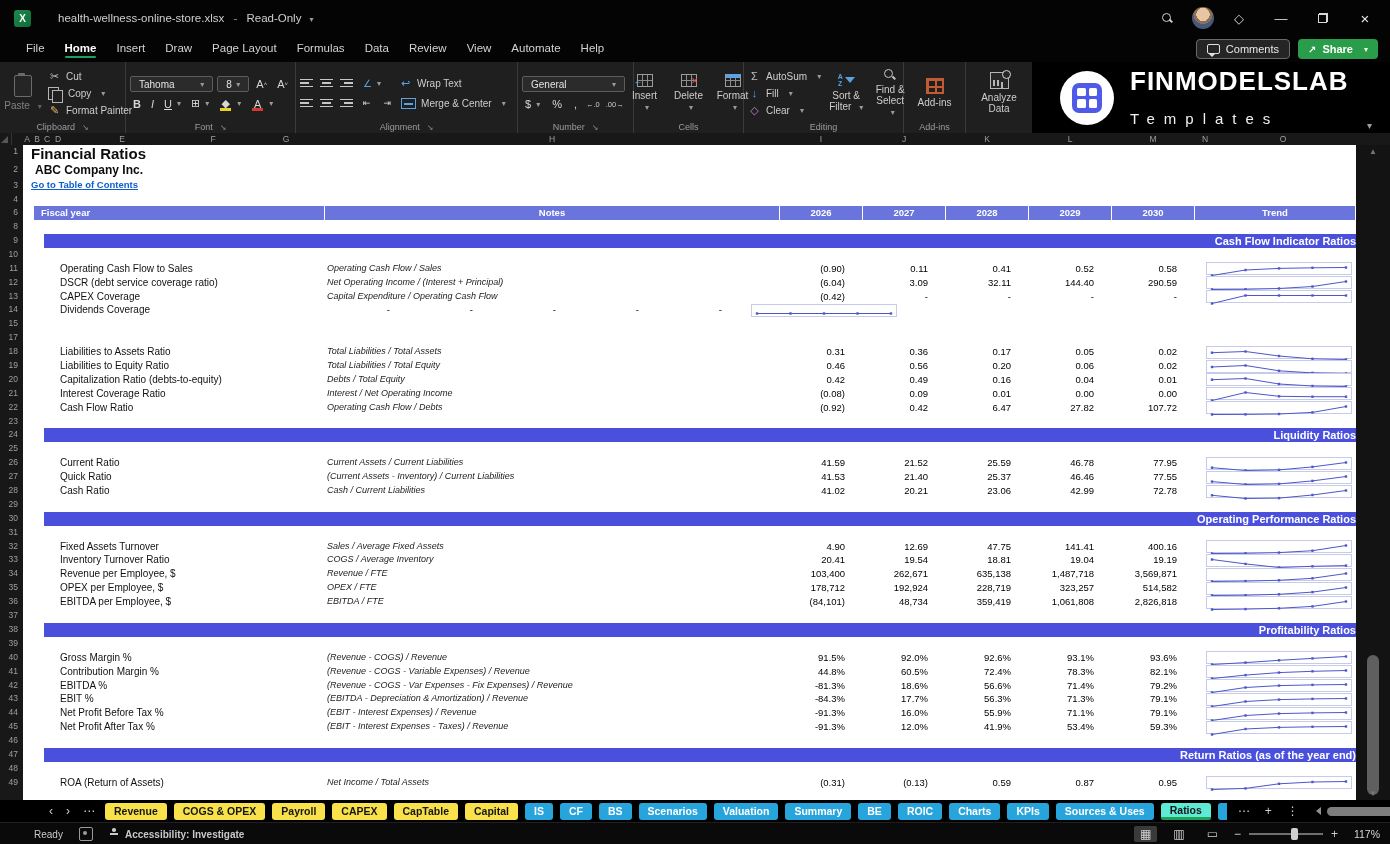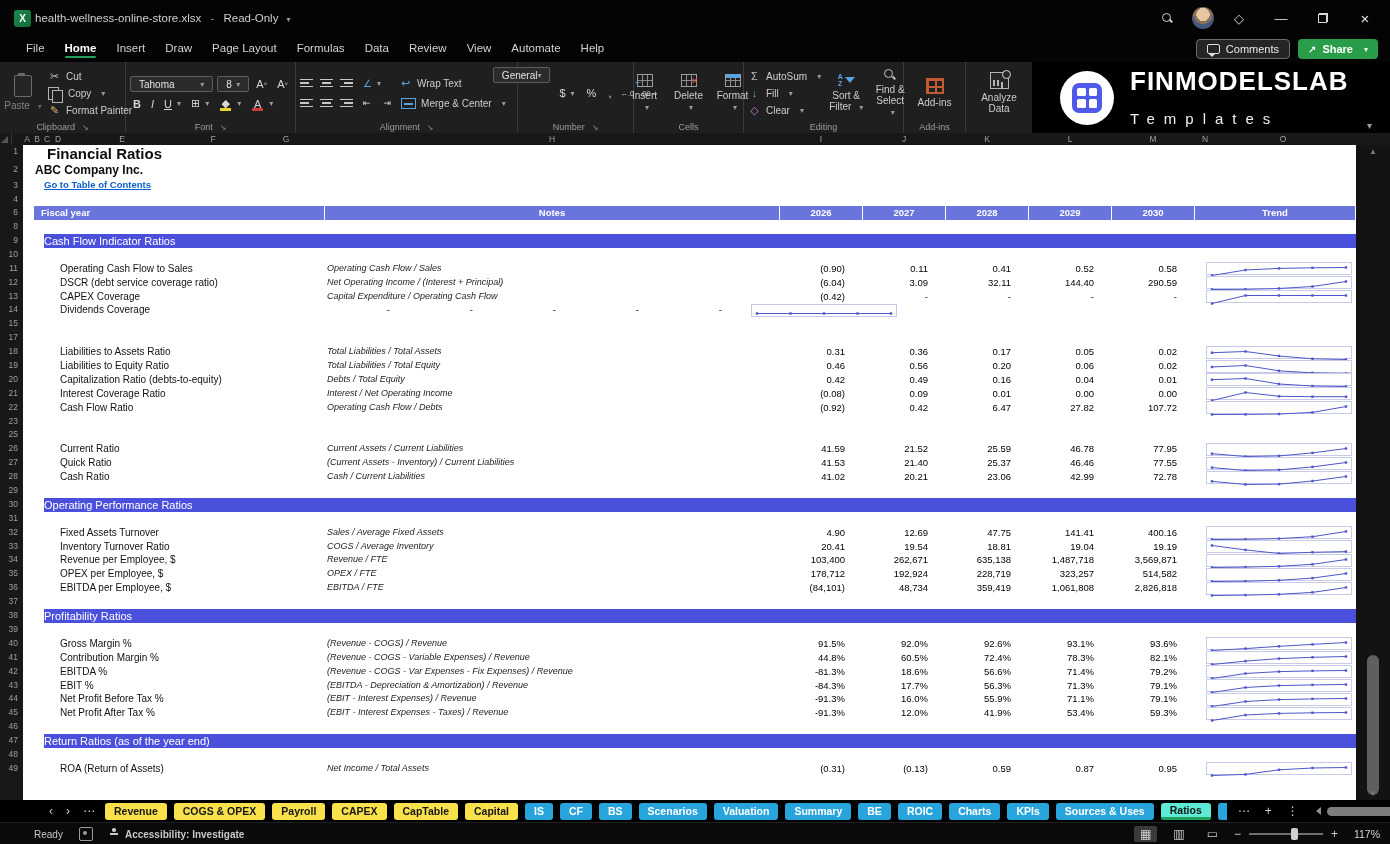--- a/index.html
+++ b/index.html
@@ -3,21 +3,21 @@
 <meta charset="utf-8">
 <style>
   html,body{margin:0;padding:0;background:#000;width:1390px;height:844px;overflow:hidden;
     font-family:"Liberation Sans","DejaVu Sans",sans-serif;-webkit-font-smoothing:antialiased}
   .screen{position:absolute;inset:0;width:1390px;height:844px;background:#000}
 
   
   .titlebar{position:absolute;top:0;left:0;right:0;height:36px;background:#040404;display:flex;align-items:center}
   .xlicon{width:17px;height:17px;margin-left:14px;border-radius:3px;background:linear-gradient(135deg,#1d8a4e,#0f6b38);
     color:#fff;font-size:10px;font-weight:bold;display:flex;align-items:center;justify-content:center}
-  .tb-title{color:#cfcfcf;font-size:11.5px;margin-left:4px;white-space:nowrap}
+  .tb-title{color:#cfcfcf;font-size:11.5px;margin-left:27px;white-space:nowrap}
   .tb-title .sep{color:#9a9a9a;margin:0 6px}
   .tb-title .mode{color:#cfcfcf}
   .car{font-size:8px;color:#9a9a9a;margin-left:5px}
   .tb-right{margin-left:auto;display:flex;align-items:center;gap:8px;padding-right:8px}
   .tb-btn{width:34px;height:26px;display:flex;align-items:center;justify-content:center;color:#d8d8d8}
   .mag{position:relative;width:11px;height:11px}
   .mag::before{content:"";position:absolute;left:0;top:0;width:7px;height:7px;border:1.4px solid #cfcfcf;border-radius:50%}
   .mag::after{content:"";position:absolute;left:7.5px;top:7.5px;width:4px;height:1.6px;background:#cfcfcf;transform:rotate(45deg)}
   .avatar{width:22px;height:22px;border-radius:50%;
     background:radial-gradient(circle at 50% 34%, #e7c6a3 0 36%, #8d6f52 37% 52%, #44597e 53% 100%)}
@@ -109,33 +109,33 @@
   .corner::after{content:"";position:absolute;right:3px;bottom:2px;border-left:7px solid transparent;border-bottom:7px solid #555}
   .ch-right{position:absolute;left:1356px;right:0;top:133px;height:12px;background:#181818}
 
   
   .grid{position:absolute;top:145px;left:0;width:1356px;height:655px;background:#fff;overflow:hidden}
   .gutterbg{position:absolute;left:0;top:0;width:23px;height:100%;background:#181818}
   .grow{display:flex;height:13.9px;position:relative}
   .gnum{width:23px;flex:none;font-size:8.5px;color:#9aa0a0;text-align:right;padding-right:5px;box-sizing:border-box;
     line-height:13.9px;position:relative;z-index:1}
   .r-title{height:18px}.r-company{height:16px}.r-link{height:14px}.r-e4{height:13px}.r-fiscal{height:14px}.r-e8{height:14px}
-  .title-text{font-size:15px;font-weight:bold;color:#0d0d0d;padding-left:24px;line-height:18px;white-space:nowrap}
+  .title-text{font-size:15px;font-weight:bold;color:#0d0d0d;padding-left:8px;line-height:18px;white-space:nowrap}
   .company-text{font-size:12px;font-weight:bold;color:#0d0d0d;padding-left:12px;line-height:15px;white-space:nowrap}
-  .link-text{font-size:9.5px;font-weight:bold;color:var(--link,#0d5ecd);text-decoration:underline;padding-left:21px;line-height:12px;white-space:nowrap}
+  .link-text{font-size:9.5px;font-weight:bold;color:var(--link,#0d5ecd);text-decoration:underline;padding-left:8px;line-height:12px;white-space:nowrap}
   .band{display:flex;margin-left:11px;width:1321px;height:100%}
   .bseg{background:var(--bandf,#6a74dd);color:#fff;font-weight:bold;font-size:9.5px;line-height:14px;
     box-sizing:border-box;border-right:1.5px solid #fff;white-space:nowrap;overflow:hidden}
   .bseg:last-child{border-right:none}
   .bseg.fy{width:291px;padding-left:7px}
   .bseg.nt{width:455px;text-align:center}
   .bseg.yr{width:83px;text-align:center}
   .bseg.tr{width:160px;text-align:center}
-  .sectionband{margin-left:21px;width:1321px;background:var(--bands,#4a50dc);color:#fff;font-weight:normal;
-    font-size:11px;text-align:left;line-height:14.5px;height:100%}
+  .sectionband{margin-left:21px;width:1321px;background:var(--bands,#4a50dc);color:#fff;font-weight:bold;
+    font-size:11px;text-align:right;line-height:14.5px;height:100%}
   .cell-name{width:302px;flex:none;padding-left:37px;box-sizing:border-box;font-size:10px;color:#111;line-height:13.9px;white-space:nowrap;overflow:hidden}
   .cell-note{width:455px;flex:none;padding-left:2px;box-sizing:border-box;font-style:italic;font-size:9px;color:#1c1c1c;line-height:13.9px;white-space:nowrap;overflow:hidden}
   .cell-val{width:83px;flex:none;text-align:right;padding-right:18px;box-sizing:border-box;font-size:9.5px;color:#000;line-height:13.9px;white-space:nowrap}
   .cell-trend{width:161px;flex:none}
   .sparkbox{margin-left:11px;margin-top:0.5px;width:146px;height:13px;border:1px solid #c7cbe9;box-sizing:border-box;background:#fff}
 
   
   .vscroll{position:absolute;left:1356px;right:0;top:145px;height:655px;background:#131313}
   .vthumb{position:absolute;left:11px;width:12px;top:510px;height:140px;background:#5f5f5f;border-radius:6px}
   .varrow{position:absolute;left:0;right:0;text-align:center;color:#777;font-size:8px}
@@ -339,21 +339,21 @@
         <span class="fbtn" style="font-size:9px">⇥</span>
         <span class="rsm">
             <span class="merge-ic"></span>
             <span>Merge &amp; Center</span> 
             <span class="car">▾</span>
           </span>
       </div>
       <div class="glabel"><span>Alignment</span><span class="dl">↘</span></div>
     </div>
 
-    <div class="rgroup" style="width:116px;gap:6px;justify-content:center">
+    <div class="rgroup" style="width:116px;flex-direction:column;gap:6px;justify-content:center">
       <span class="combo" style="width:103px">
           <span>General</span>
           <span class="car">▾</span>
         </span>
       <div class="frow" style="gap:6px">
         <span class="fbtn">$<span class="car">▾</span></span>
         <span class="fbtn">%</span>
         <span class="fbtn">,</span>
         <span class="dec">←.0</span>
         <span class="dec">.00→</span>
@@ -691,20 +691,24 @@
                 <rect x="3.8" y="8.3" width="2.4" height="2.4" fill="#4d57c9"></rect>
                 <rect x="37.3" y="8.2" width="2.4" height="2.4" fill="#4d57c9"></rect>
                 <rect x="70.8" y="7.8" width="2.4" height="2.4" fill="#4d57c9"></rect>
                 <rect x="104.3" y="6.2" width="2.4" height="2.4" fill="#4d57c9"></rect>
                 <rect x="137.8" y="0.3" width="2.4" height="2.4" fill="#4d57c9"></rect>
               </svg></div>
           </div>
         </div>
         <div class="grow">
           <div class="gnum">23</div>
+        </div>
+        <div class="grow">
+          <div class="gnum">24</div>
+          <div class="sectionband">Liquidity Ratios</div>
         </div>
         <div class="grow">
           <div class="gnum">25</div>
         </div>
         <div class="grow">
           <div class="gnum">26</div>
           <div class="cell-name">Current Ratio</div>
           <div class="cell-note">Current Assets / Current Liabilities</div>
           <div class="cell-val">41.59</div>
           <div class="cell-val">21.52</div>

